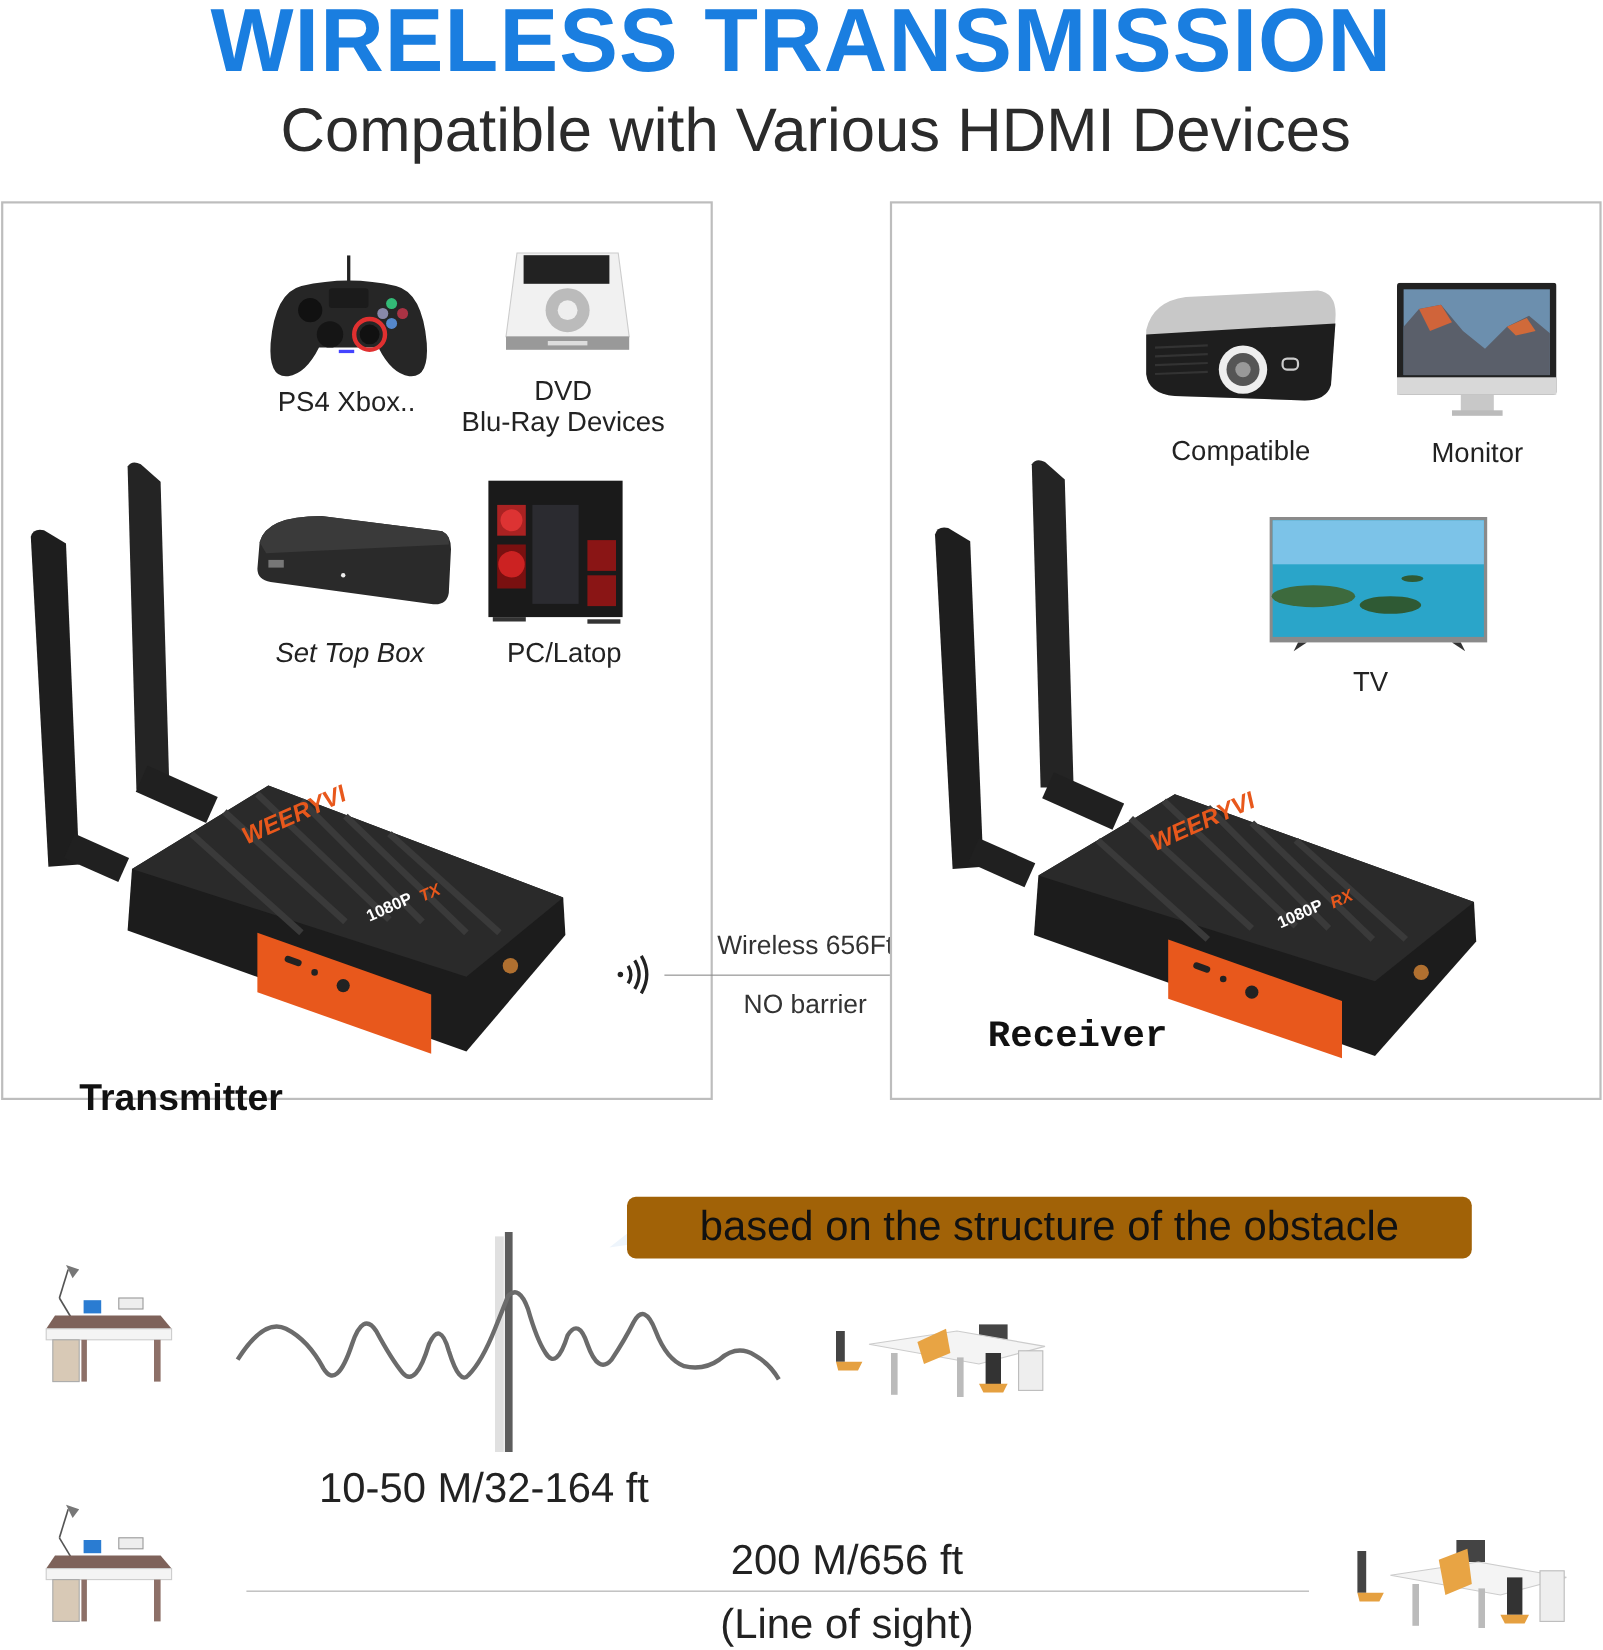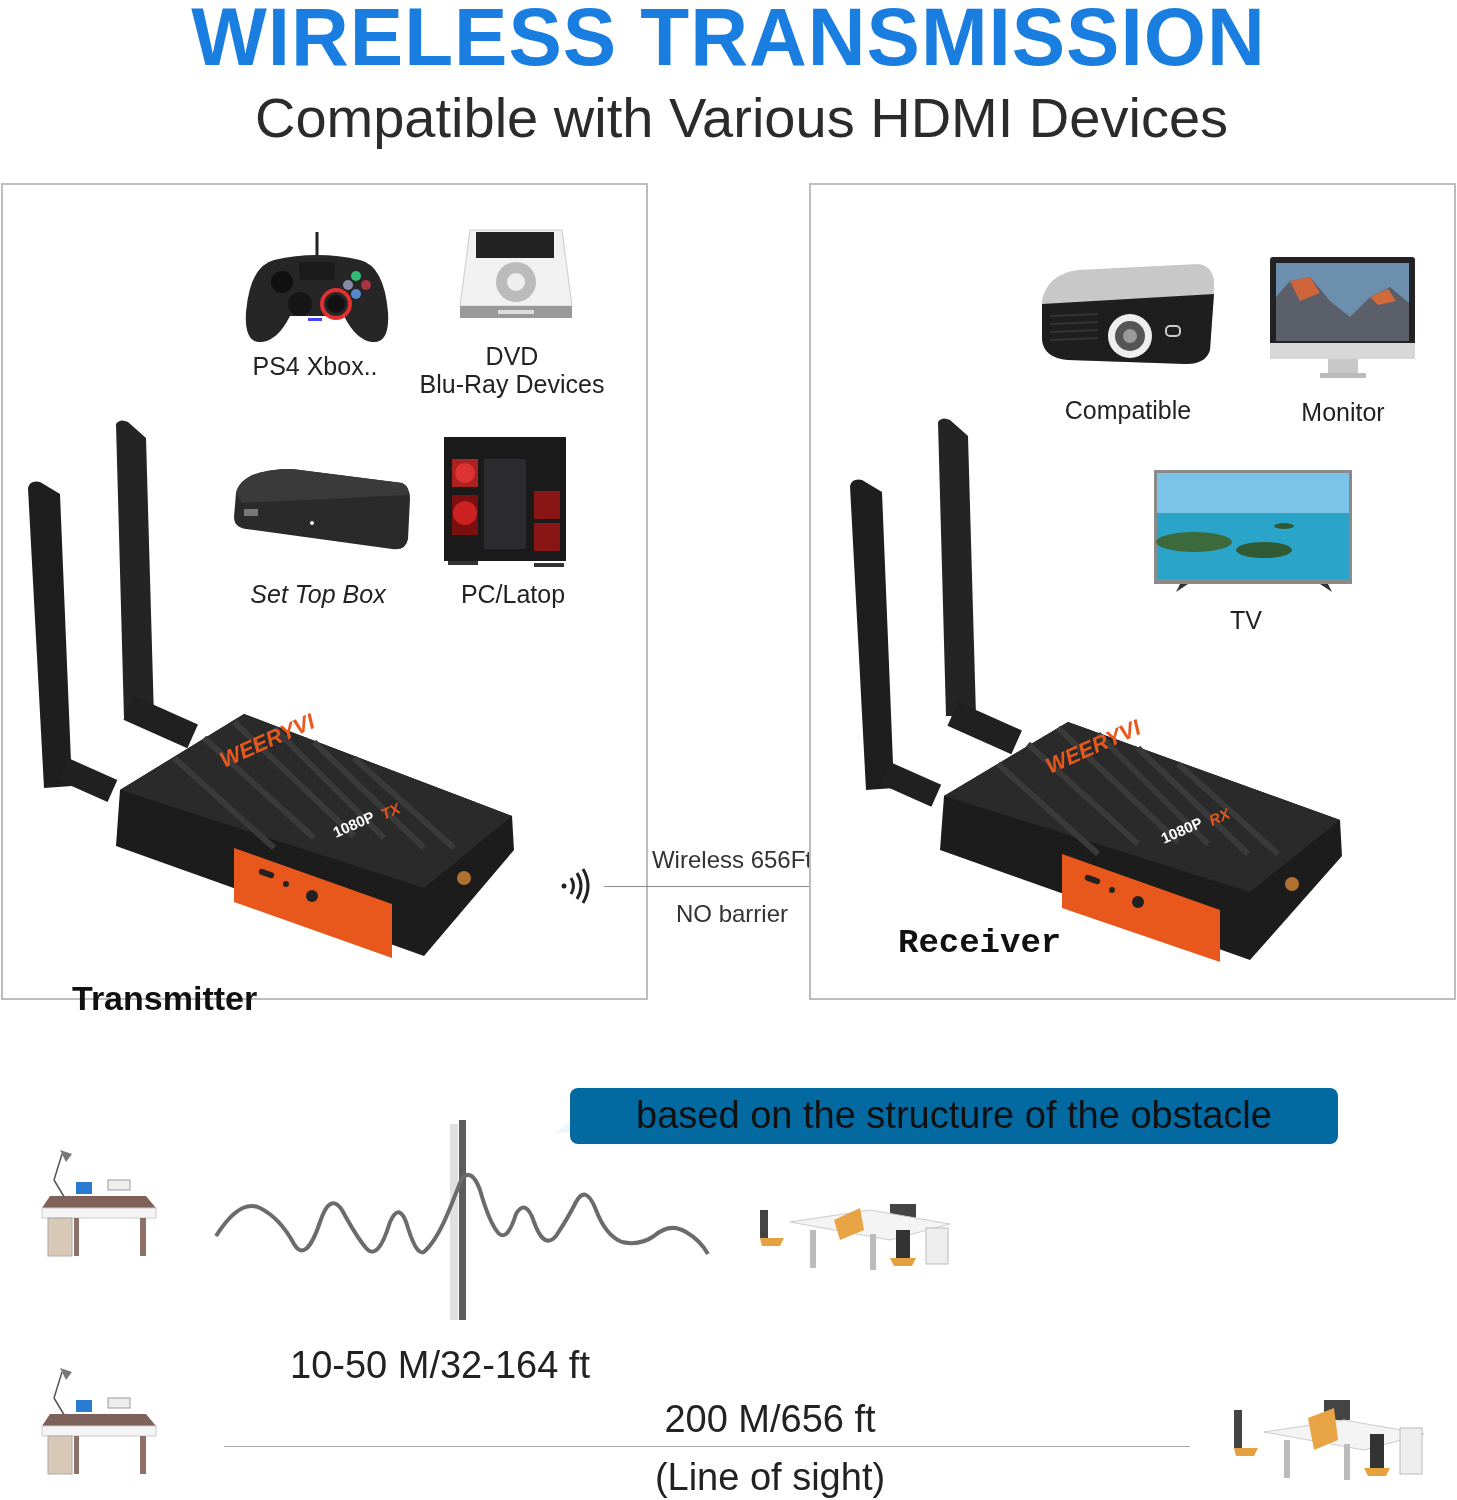--- a/index.html
+++ b/index.html
@@ -5,21 +5,21 @@
   html,body{margin:0;padding:0;background:#fff;}
   body{width:1457px;height:1500px;position:relative;overflow:hidden;font-family:"Liberation Sans",sans-serif;color:#222;}
   .abs{position:absolute;}
   .title{left:0;width:1457px;top:-6px;text-align:center;font-weight:bold;font-size:80px;color:#1a7ee0;letter-spacing:1px;line-height:86px;transform:scaleY(1.02);}
   .subtitle{left:13px;width:1457px;top:86px;text-align:center;font-size:56px;color:#2b2b2b;line-height:64px;}
   .panel{border:2px solid #bdbdbd;box-sizing:border-box;background:#fff;}
   .lbl{font-size:25px;color:#222;text-align:center;line-height:28px;white-space:nowrap;}
   .biglbl{font-size:34px;font-weight:bold;color:#111;}
   .midtxt{font-size:24px;color:#333;text-align:center;}
   .dist{font-size:38px;color:#222;text-align:center;white-space:nowrap;}
-  .bubble{background:#0369a1;border-radius:8px;font-size:38px;color:#111;text-align:center;line-height:54px;}
+  .bubble{background:#a16207;border-radius:8px;font-size:38px;color:#111;text-align:center;line-height:54px;}
   .hline{height:0;border-top:1.5px solid #8a8a8a;}
 </style>
 </head>
 <body>
 
 <div class="abs title">WIRELESS TRANSMISSION</div>
 <div class="abs subtitle">Compatible with Various HDMI Devices</div>
 
 <div class="abs panel" style="left:1px;top:183px;width:647px;height:817px;"></div>
 
@@ -242,21 +242,21 @@
     <rect x="60" y="46" width="6" height="38" fill="#bbb"></rect>
     <rect x="120" y="50" width="6" height="36" fill="#bbb"></rect>
     <rect x="176" y="44" width="22" height="36" fill="#eee" stroke="#bbb"></rect>
     <rect x="10" y="26" width="8" height="28" fill="#444"></rect>
     <path d="M10 54 L34 54 L30 62 L12 62 Z" fill="#e5a040"></path>
     <rect x="146" y="46" width="14" height="30" fill="#333"></rect>
     <path d="M140 74 L166 74 L162 82 L144 82 Z" fill="#e5a040"></path>
   </svg>
 </div>
 
-<div class="abs dist" style="left:240px;top:1332px;width:400px;margin-top:12px;">10-50 M/32-164 ft</div>
+<div class="abs dist" style="left:240px;top:1332px;width:400px;">10-50 M/32-164 ft</div>
 
 <div class="abs" style="left:36px;top:1366px;width:124px;height:112px;">
   <svg width="124" height="112" viewBox="0 0 124 112">
     <line x1="26" y1="6" x2="18" y2="32" stroke="#555" stroke-width="1.5"></line>
     <line x1="18" y1="32" x2="30" y2="52" stroke="#555" stroke-width="1.5"></line>
     <path d="M24 2 L36 6 L30 14 Z" fill="#777"></path>
     <rect x="40" y="34" width="16" height="12" fill="#2a7cd2"></rect>
     <rect x="72" y="32" width="22" height="10" fill="#eee" stroke="#999"></rect>
     <path d="M6 60 L14 48 L110 48 L120 60 Z" fill="#7e625a"></path>
     <rect x="6" y="60" width="114" height="10" fill="#f4f4f4" stroke="#ccc"></rect>

